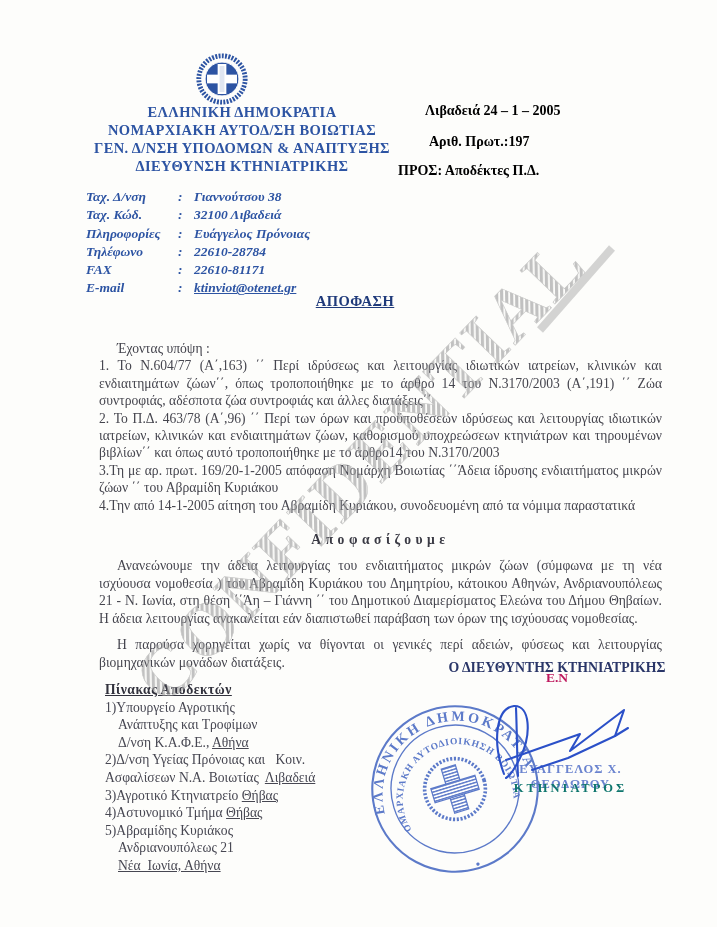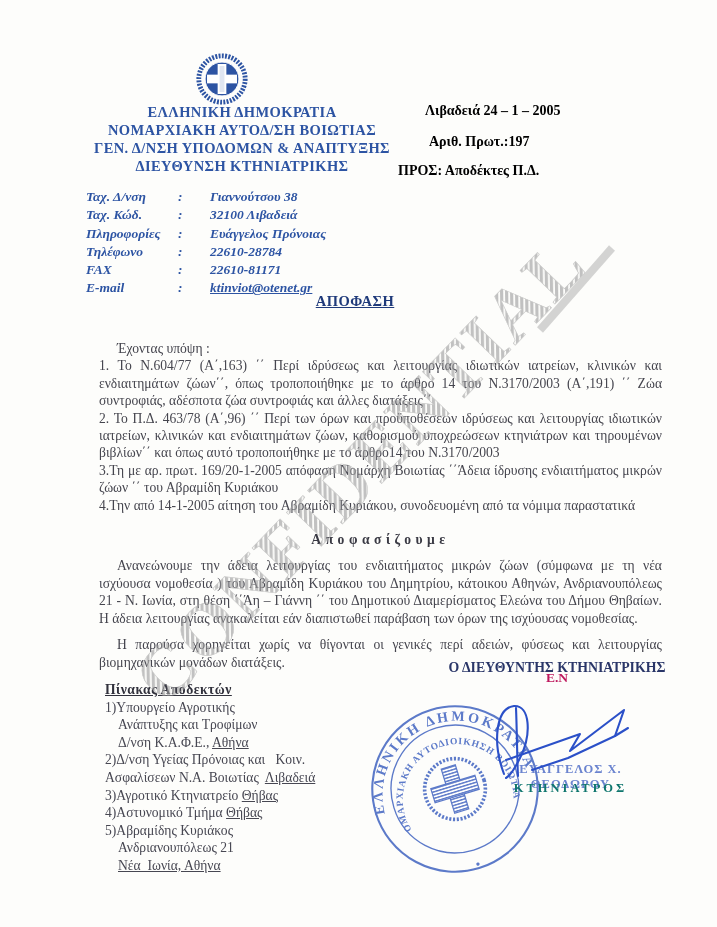--- a/index.html
+++ b/index.html
@@ -19,21 +19,21 @@
   .meta-block{position:absolute;left:398px;top:103px;width:290px;z-index:2;color:#000000;font-weight:bold;font-size:14px;}
   .meta-date{padding-left:27px;}
   .meta-prot{padding-left:31px;margin-top:15px;}
   .meta-to{margin-top:13px;}
   
   .contact-block{position:absolute;left:86px;top:188px;width:330px;z-index:2;
     color:#2d54a3;font-weight:bold;font-style:italic;font-size:13.5px;}
   .contact-row{display:flex;line-height:18.3px;}
   .c-label{width:92px;}
   .c-colon{width:16px;}
-  .c-value{flex:1;margin-left:16px;}
+  .c-value{flex:1;}
   .u{text-decoration:underline;}
   
   .title-block{position:absolute;left:90px;top:293px;width:530px;text-align:center;z-index:2;
     color:#1f3a7a;font-weight:bold;font-size:14.5px;line-height:17px;}
   .title-block .tl{text-decoration:underline;letter-spacing:.5px;}
   
   .body-block{position:absolute;left:99px;top:340px;width:563px;z-index:2;font-size:13.6px;line-height:17.4px;}
   .body-p{margin:0;text-align:justify;}
   .having{padding-left:18px;}
   .decision-heading{margin:17px 0 0 0;text-align:center;font-weight:bold;letter-spacing:4.5px;color:#3a3a44;}

